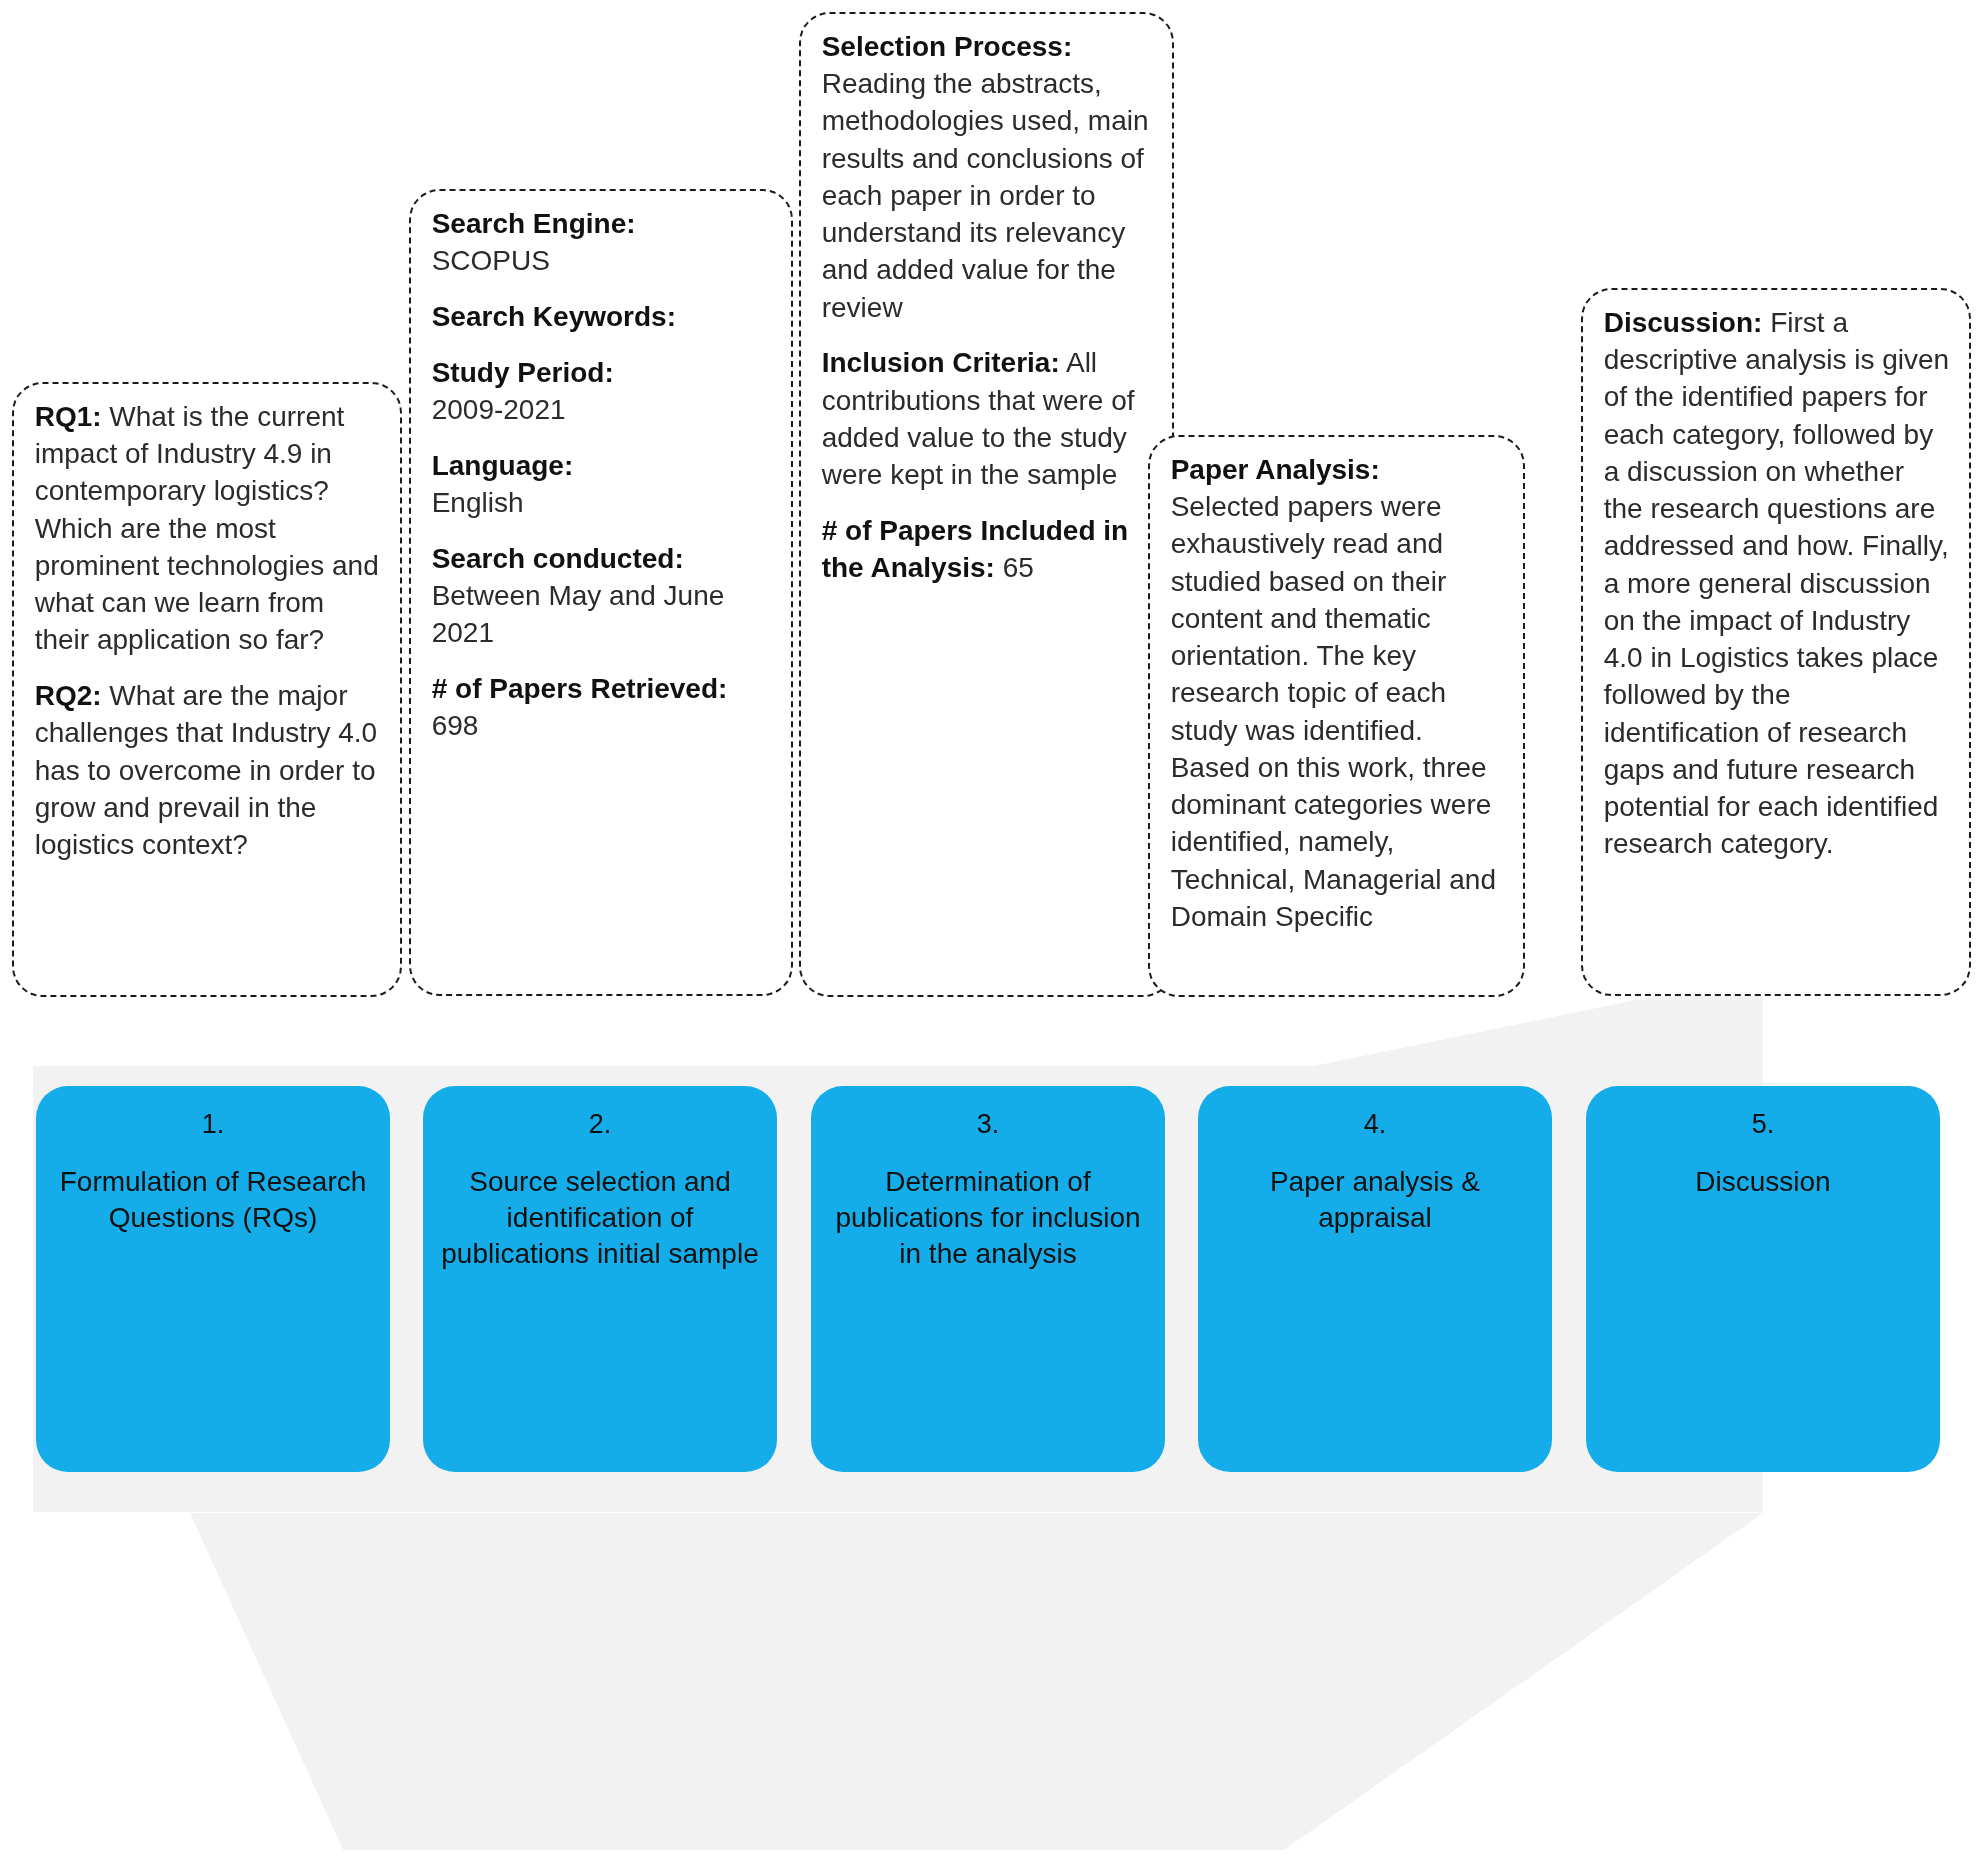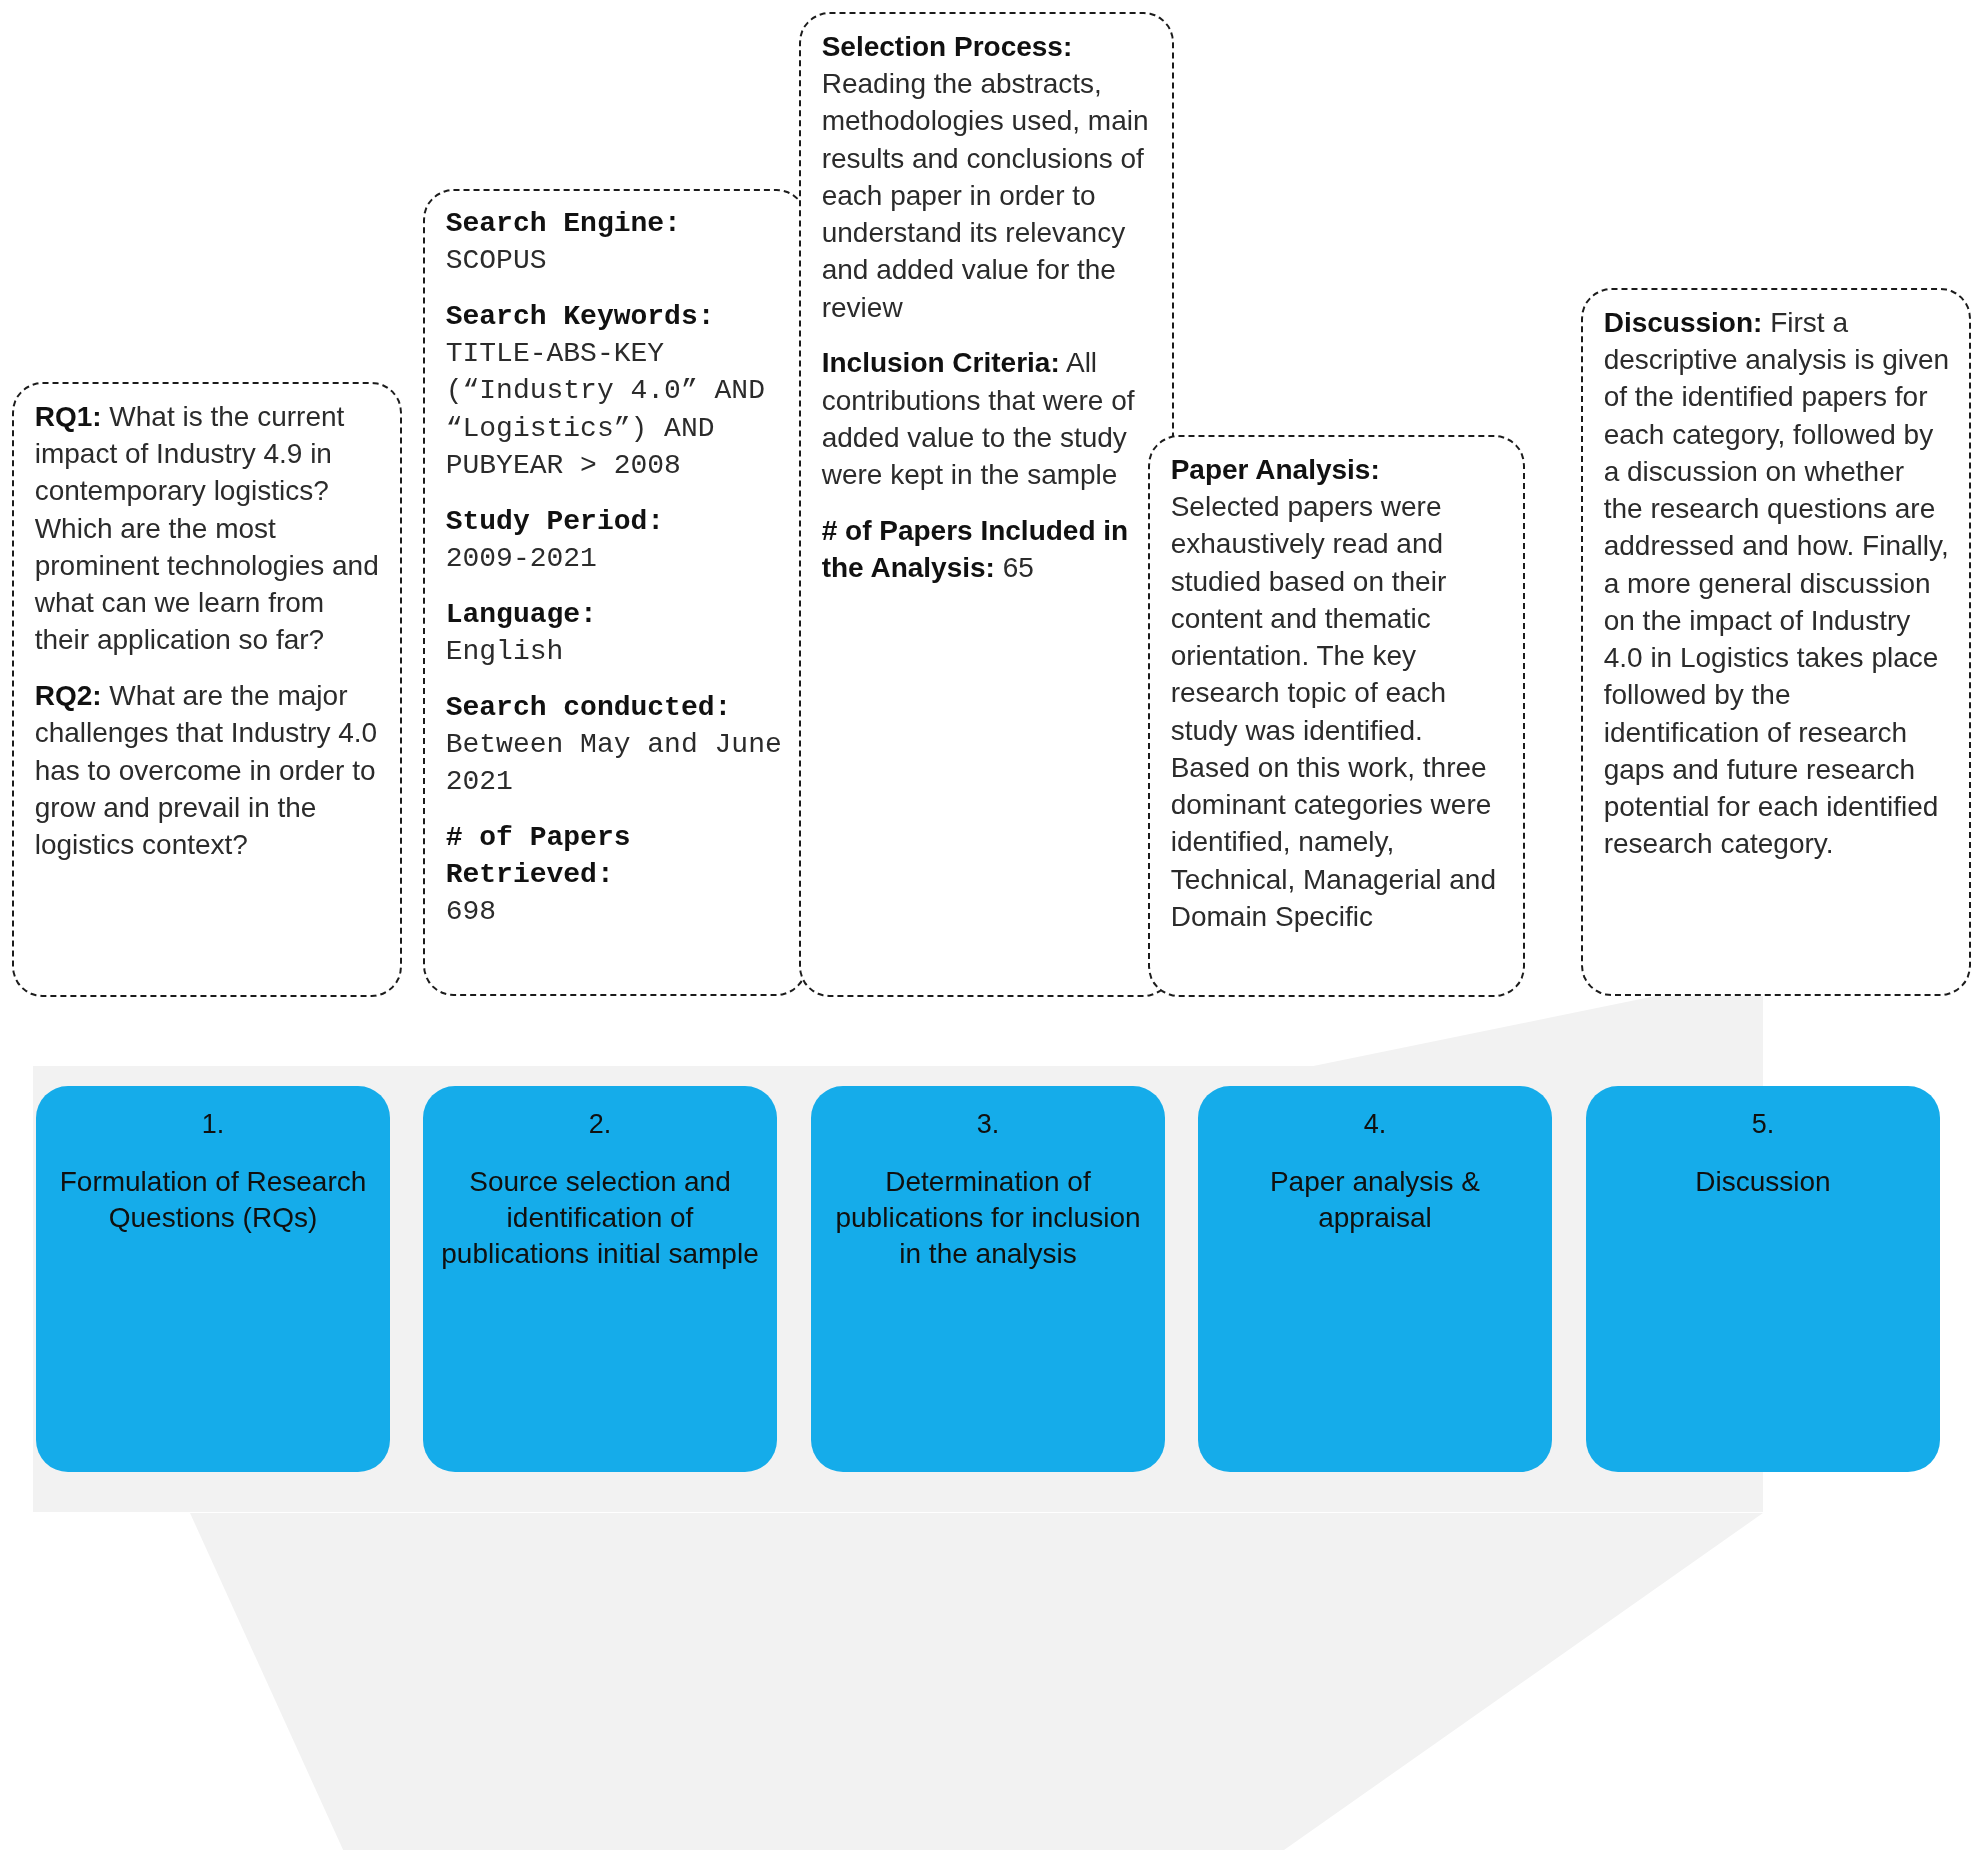--- a/index.html
+++ b/index.html
@@ -111,28 +111,27 @@
                 clip-path: polygon(0% 0%, 100% 0%, 100% 0%);"></div>
     <div class="shadow-block" style="left:190px; top:1513px; width:1094px; height:337px;
                 clip-path: polygon(0% 0%, 100% 0%, 100% 100%, 14% 100%);"></div>
   </div>
 
   <div class="card" style="left:12px; top:382px; width:390px; height:615px;">
     <p><b>RQ1:</b><span> What is the current impact of Industry 4.9 in contemporary logistics? Which are the most prominent technologies and what can we learn from their application so far?</span></p>
     <p><b>RQ2:</b><span> What are the major challenges that Industry 4.0 has to overcome in order to grow and prevail in the logistics context?</span></p>
   </div>
 
-  <div class="card" style="left:423px; top:189px; width:384px; height:807px;font-family:Liberation Mono, monospace;">
+  <div class="card" style="left:409px; top:189px; width:384px; height:807px;">
     <p>
       <span class="lbl">Search Engine:</span>
       <span class="val">SCOPUS</span>
     </p>
     <p>
       <span class="lbl">Search Keywords:</span>
-      <span class="val">TITLE-ABS-KEY (“Industry 4.0” AND “Logistics”) AND PUBYEAR &gt; 2008</span>
     </p>
     <p>
       <span class="lbl">Study Period:</span>
       <span class="val">2009-2021</span>
     </p>
     <p>
       <span class="lbl">Language:</span>
       <span class="val">English</span>
     </p>
     <p>

